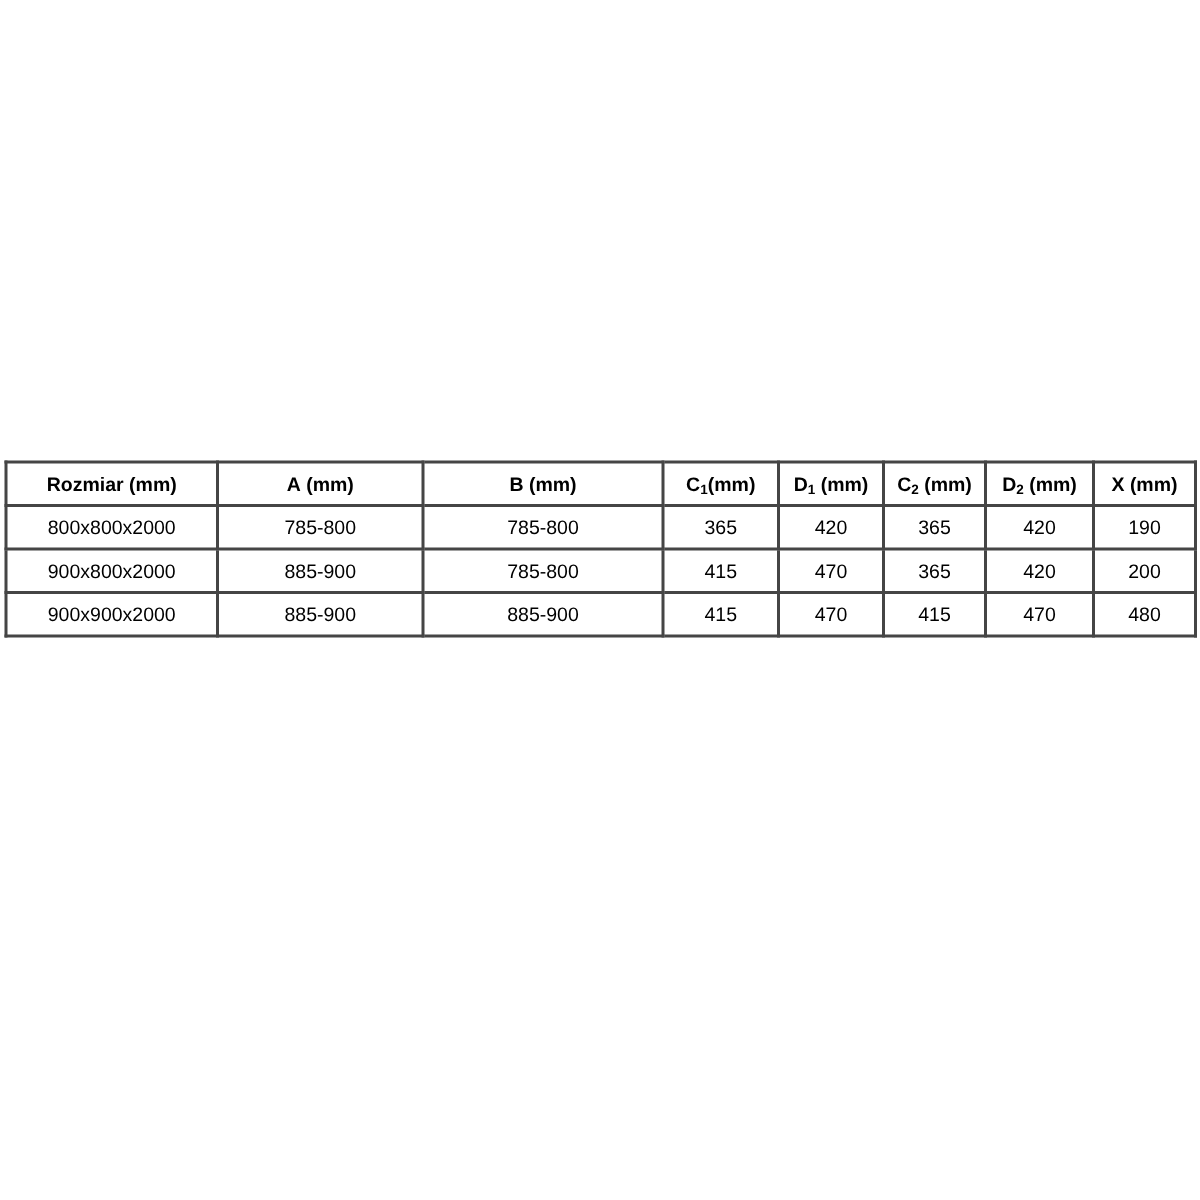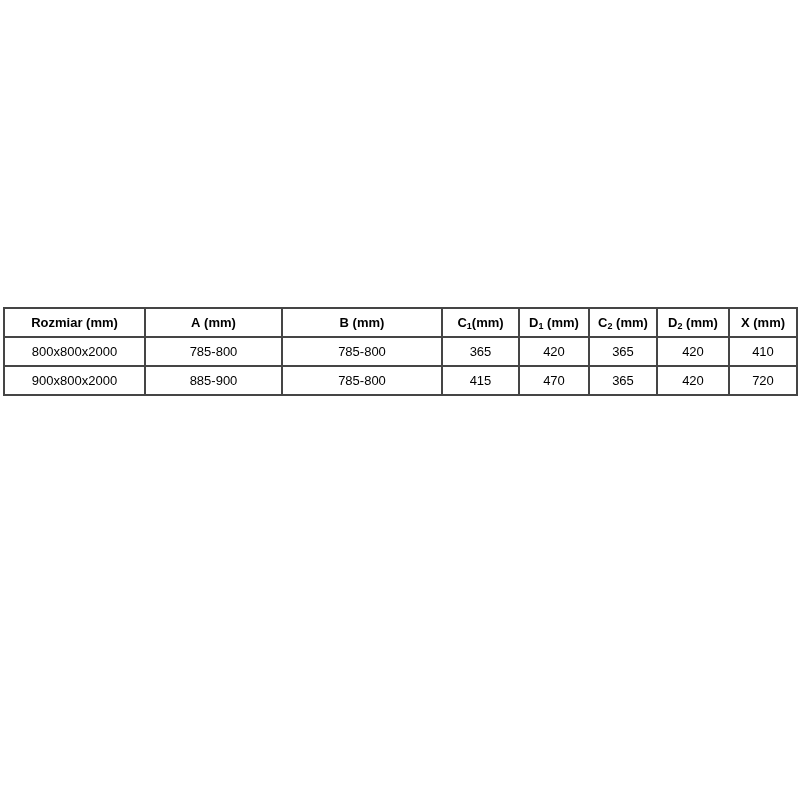--- a/index.html
+++ b/index.html
@@ -81,28 +81,38 @@
       </thead>
       <tbody>
         <tr>
           <td>800x800x2000</td>
           <td>785-800</td>
           <td>785-800</td>
           <td>365</td>
           <td>420</td>
           <td>365</td>
           <td>420</td>
-          <td>410</td>
+          <td>190</td>
         </tr>
         <tr>
           <td>900x800x2000</td>
           <td>885-900</td>
           <td>785-800</td>
           <td>415</td>
           <td>470</td>
           <td>365</td>
           <td>420</td>
-          <td>720</td>
+          <td>200</td>
+        </tr>
+        <tr>
+          <td>900x900x2000</td>
+          <td>885-900</td>
+          <td>885-900</td>
+          <td>415</td>
+          <td>470</td>
+          <td>415</td>
+          <td>470</td>
+          <td>480</td>
         </tr>
       </tbody>
     </table>
   </div>
 </div>
 
 </body></html>

